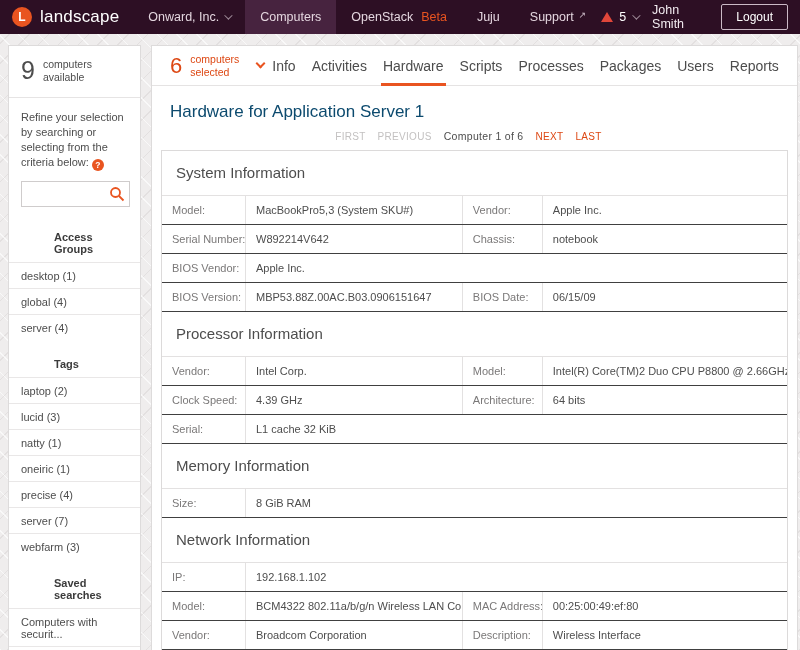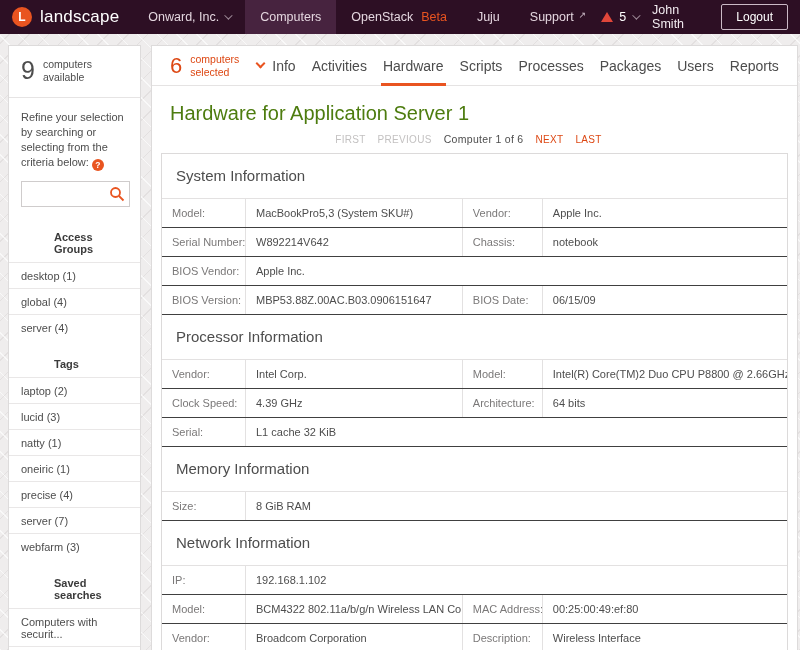--- a/index.html
+++ b/index.html
@@ -71,21 +71,21 @@
   .sel-block { display:flex; align-items:center; gap:8px; padding-left:8px; color:#dd4814; cursor:pointer; }
   .sel-num { font-size:22px; color:#dd4814; }
   .sel-label { font-size:10.5px; line-height:1.15; }
   .sel-chev { width:7px; height:7px; border-right:2px solid #e95420; border-bottom:2px solid #e95420;
               transform:rotate(45deg); margin-left:10px; margin-top:-4px; }
   .tabs { margin-left:auto; display:flex; align-items:stretch; gap:0; }
   .tab { font-size:14px; color:#4c4c4c; display:flex; align-items:center; padding:0 8px;
          cursor:pointer; position:relative; white-space:nowrap;text-align:center; }
   .tab.active::after { content:""; position:absolute; left:6px; right:6px; bottom:-1px; height:3px; background:#e95420; }
 
-  .page-title { font-size:20px; font-weight:400; color:#4d7c0f; padding:16px 0 4px 18px; }
+  .page-title { font-size:17px; font-weight:400; color:#0c4a6e; padding:16px 0 4px 18px; }
   .pagination { display:flex; justify-content:center; gap:12px; font-size:10px; letter-spacing:.3px;
                 padding:4px 12px 6px 0; align-items:center; }
   .pg-disabled { color:#c3c1c1; cursor:default; }
   .pg-current { color:#4d4d4d; font-size:10.5px; }
   .pg-link { color:#dd4814; cursor:pointer; }
 
   
   .hw-card { margin:2px 9px 0 9px; border:1px solid #dcdada; border-bottom:none; background:#fff; }
   .hw-section-title { font-size:15px; color:#4d4d4d; padding:13px 12px 14px 14px; border-bottom:1px solid #e3e1e1; }
   .hw-row { display:grid; grid-template-columns:84px 1fr 80px 244px; border-bottom:1px solid #404040; }

